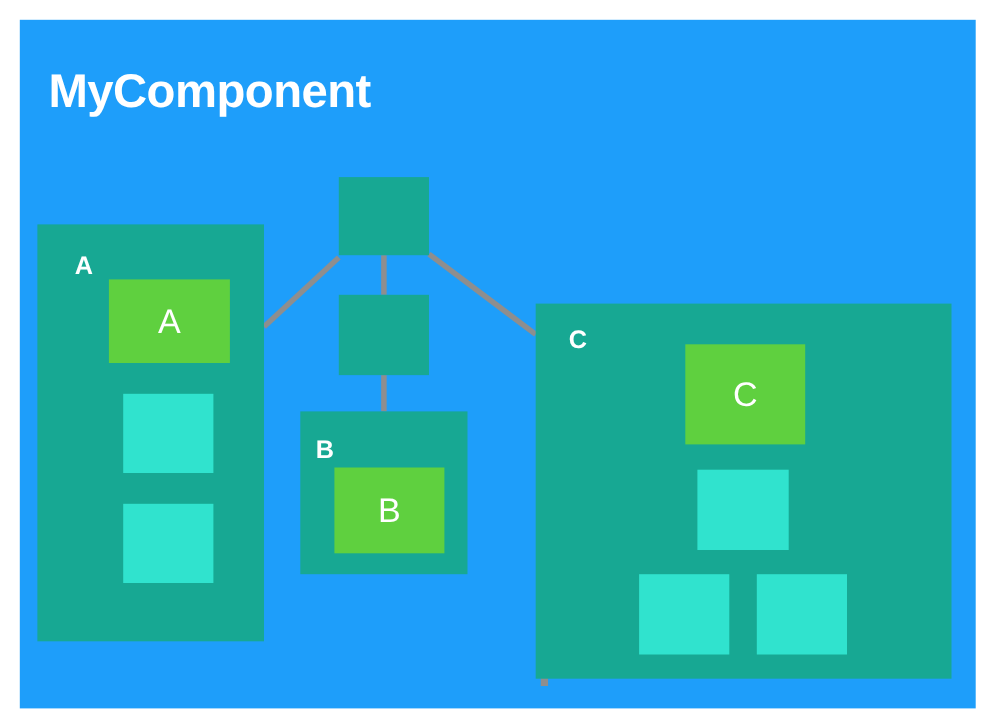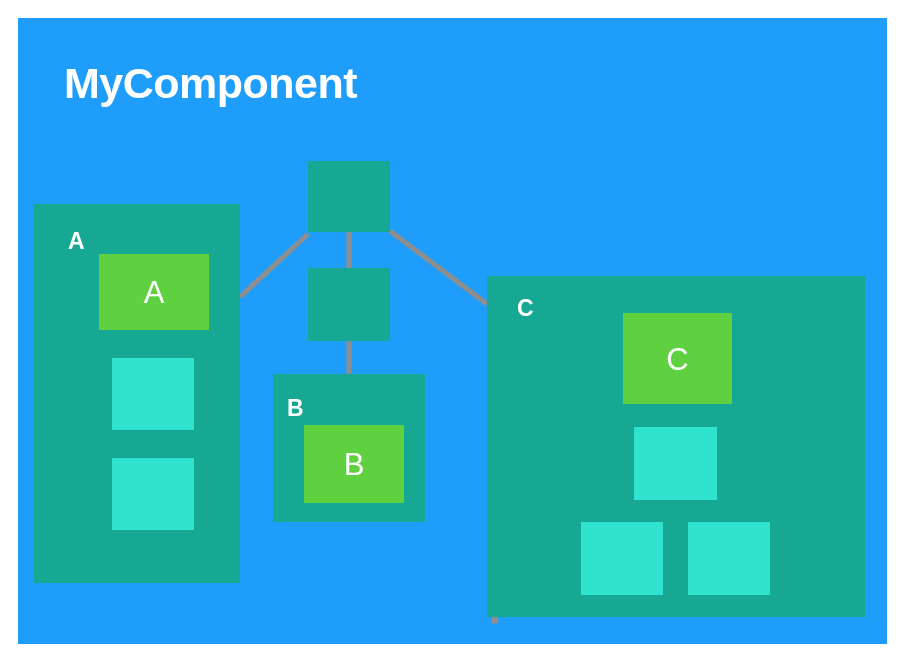--- a/index.html
+++ b/index.html
@@ -29,21 +29,20 @@
     position: absolute;
     left: 26px;
     top: 44px;
     font-size: 43px;
     font-weight: bold;
     color: #ffffff;
     letter-spacing: -0.5px;
     line-height: 1;
     white-space: nowrap;
     user-select: none;
-    margin-left: 20px;
   }
   .edges {
     position: absolute;
     left: 0;
     top: 0;
     width: 869px;
     height: 626px;
     pointer-events: none;
   }
   .group {

